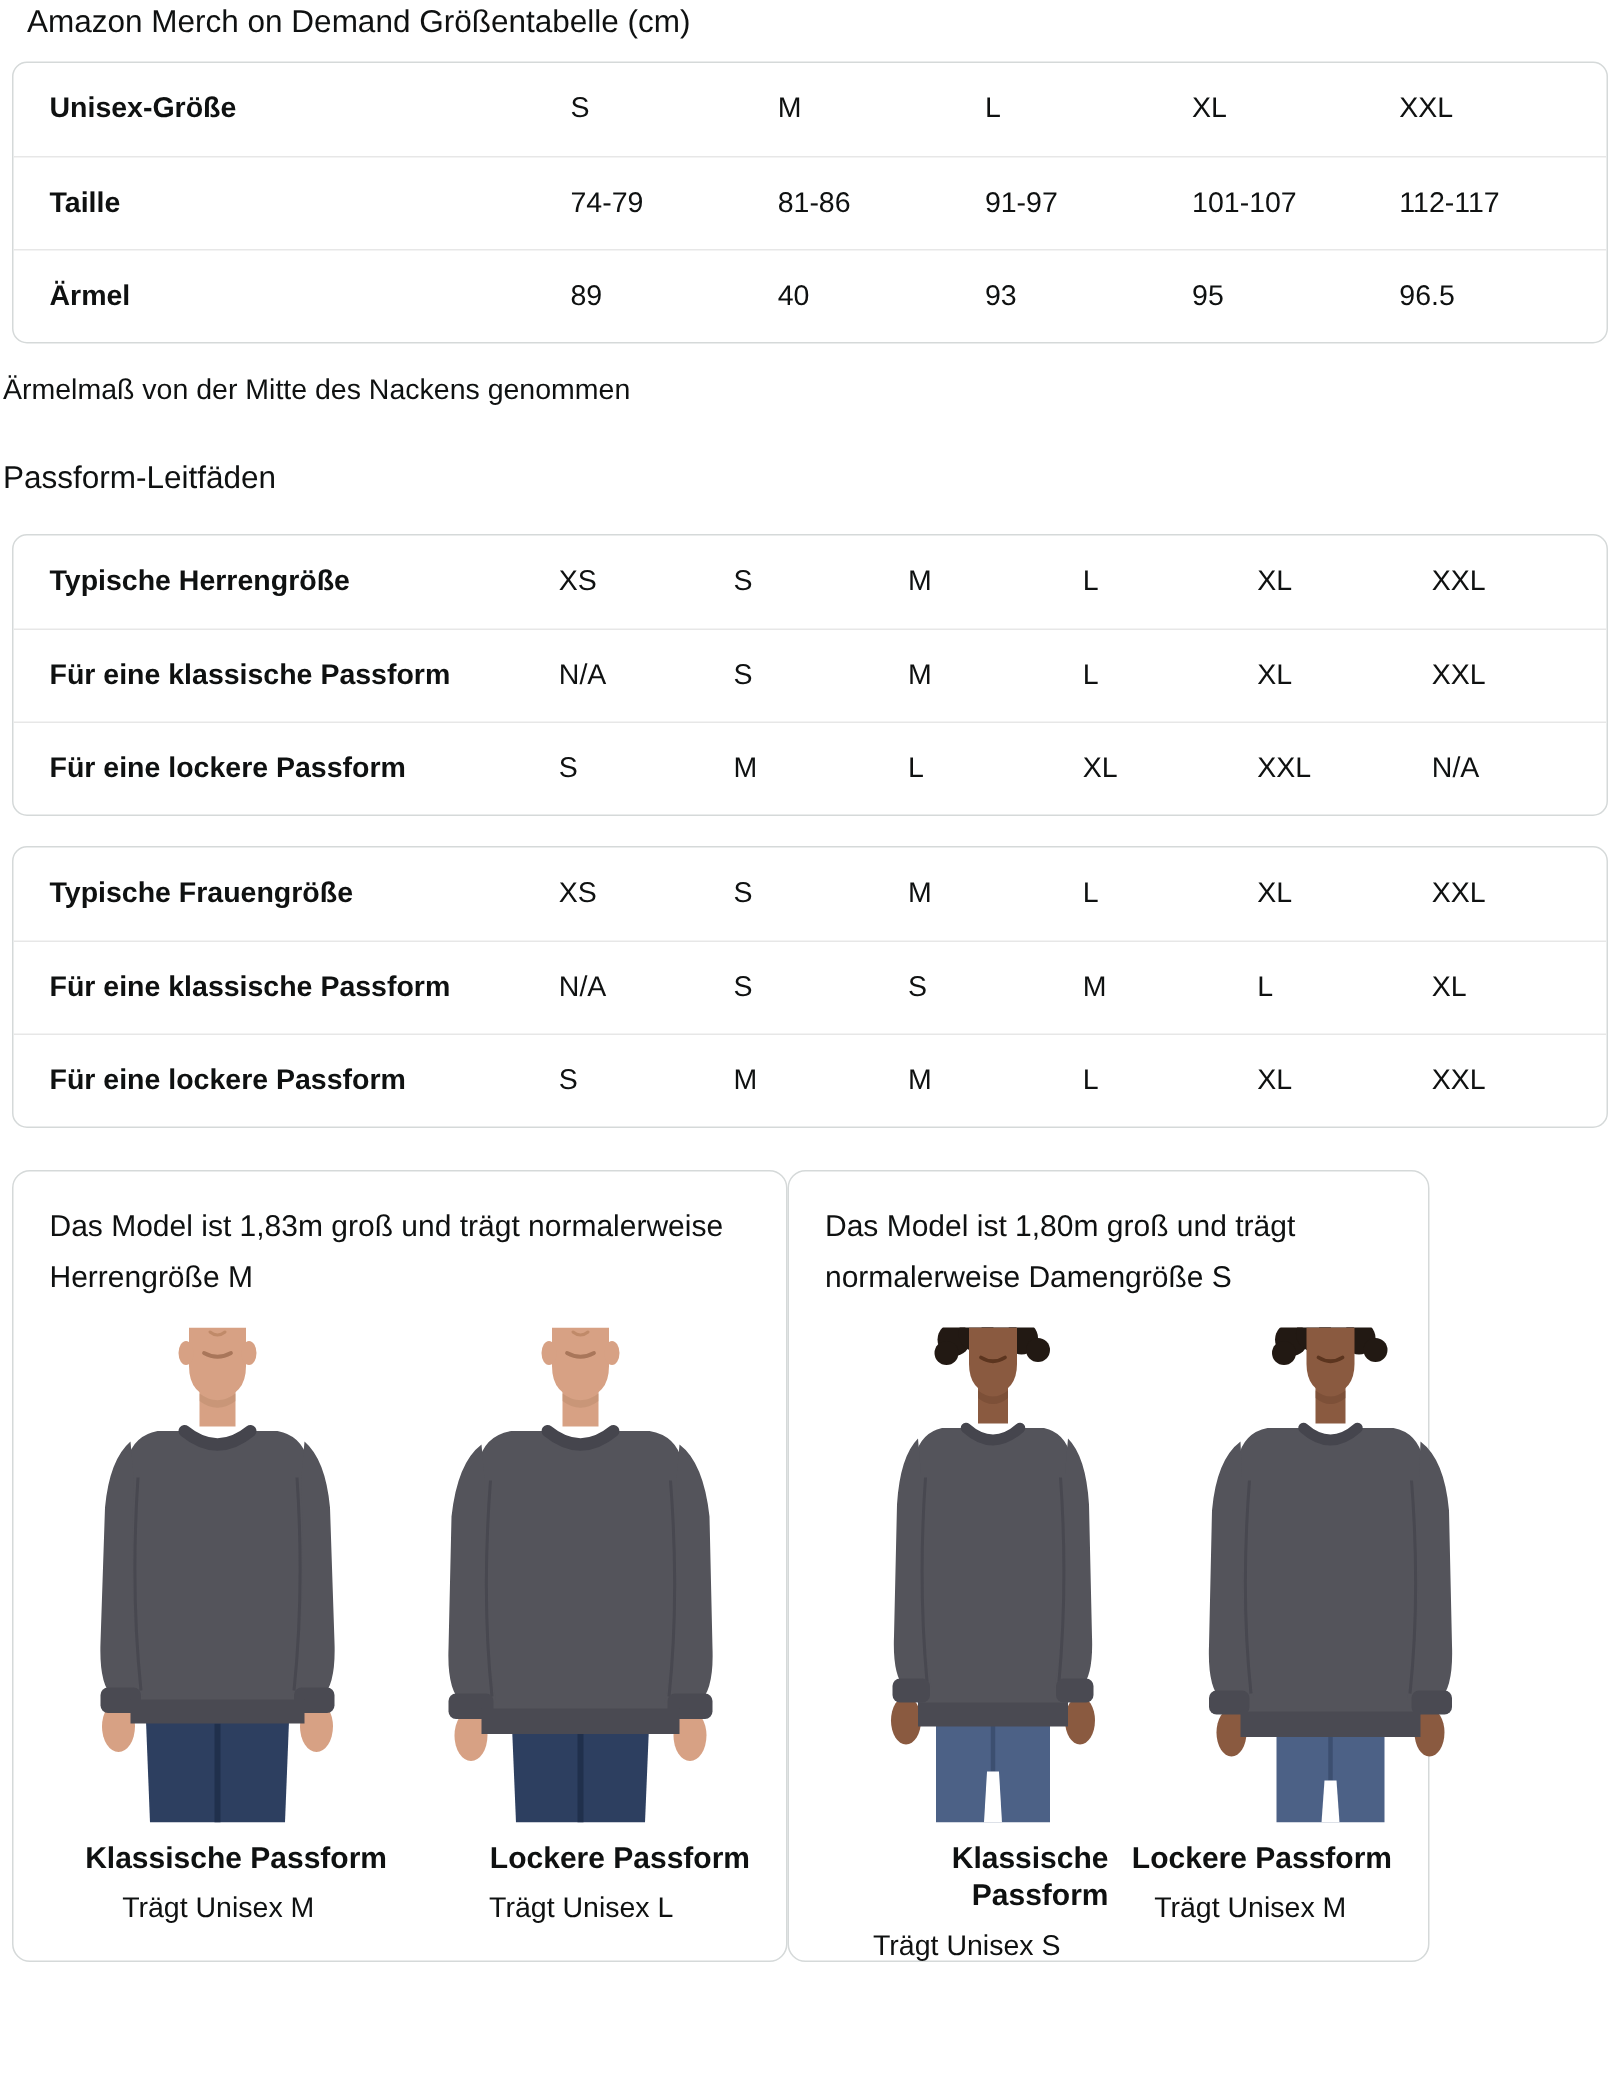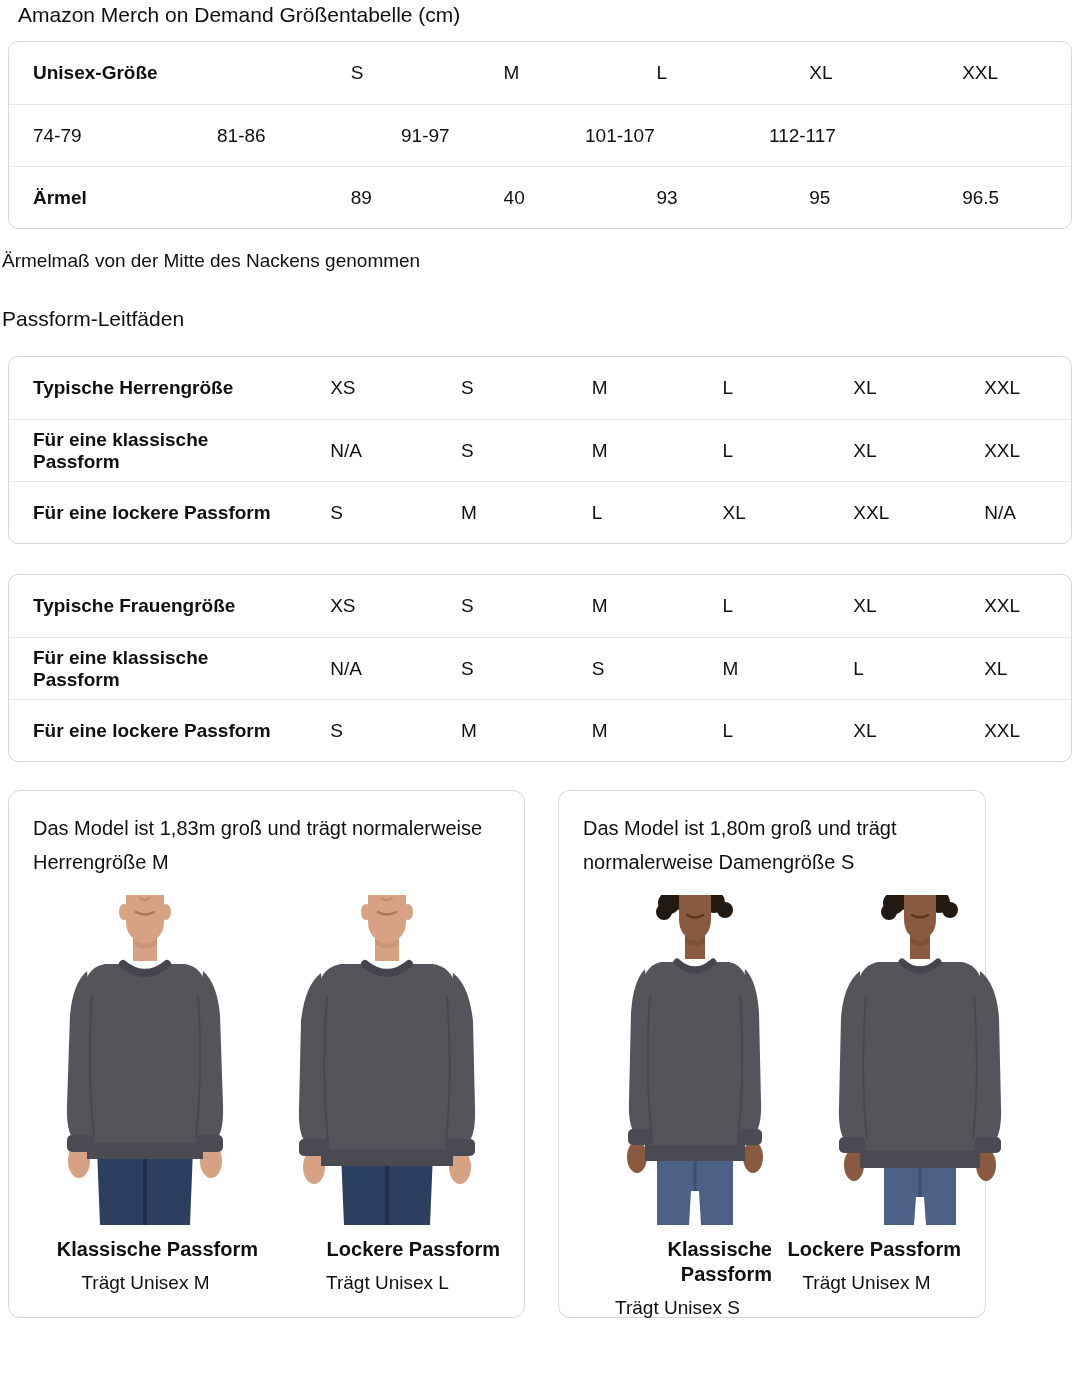--- a/index.html
+++ b/index.html
@@ -10,32 +10,32 @@
     color: #0f1111;
     padding-top: 2px;
     overflow: hidden;
     position: relative;
   }
   .page-title { font-size: 21px; line-height: 26px; font-weight: 400; padding-left: 18px; }
   .table-card {
     margin: 13px 8px 0; border: 1px solid #d5d9d9; border-radius: 10px;
     background: #fff; overflow: hidden;
   }
-  .t-row { display: flex; align-items: center; height: 62px; padding-left: 24px; gap: 44px; }
+  .t-row { display: flex; align-items: center; height: 62px; padding-left: 24px; }
   .t-row + .t-row { border-top: 1px solid #e7e7e7; }
   .t-label { font-weight: 700; font-size: 19px; }
   .t1 .t-label { width: 352px; }
   .t1 .t-val { width: 140px; font-size: 19px; }
   .t7 .t-label { width: 350px; }
   .t7 .t-val { width: 120px; font-size: 19px; }
   .note { margin: 20px 0 0 2px; font-size: 19px; line-height: 24px; }
   .section-heading { margin: 32px 0 0 2px; font-size: 21px; line-height: 27px; font-weight: 400; }
   .t2 { margin-top: 24px; }
-  .t3 { margin-top: 30px; }
-  .cards { display: flex; margin: 28px 8px 0; gap: 33px; }
+  .t3 { margin-top: 20px; }
+  .cards { display: flex; margin: 28px 8px 0; }
   .model-card {
     border: 1px solid #d5d9d9; border-radius: 12px; height: 528px;
     padding: 20px 24px 0; background: #fff;
   }
   .model-card.left { width: 517px; }
   .model-card.right { width: 428px; }
   .card-desc { font-size: 20px; line-height: 34px; }
   .photos { display: flex; justify-content: space-between; margin-top: 16px; }
   .photo { width: 225px; height: 330px; }
   .photo svg { display: block; }
@@ -52,20 +52,21 @@
 <div class="table-card t1">
   <div class="t-row">
     <div class="t-label">Unisex-Größe</div>
     <div class="t-val">S</div>
     <div class="t-val">M</div>
     <div class="t-val">L</div>
     <div class="t-val">XL</div>
     <div class="t-val">XXL</div>
   </div>
   <div class="t-row">
+    <div class="t-label">Taille</div>
     <div class="t-val">74-79</div>
     <div class="t-val">81-86</div>
     <div class="t-val">91-97</div>
     <div class="t-val">101-107</div>
     <div class="t-val">112-117</div>
   </div>
   <div class="t-row">
     <div class="t-label">Ärmel</div>
     <div class="t-val">89</div>
     <div class="t-val">40</div>

